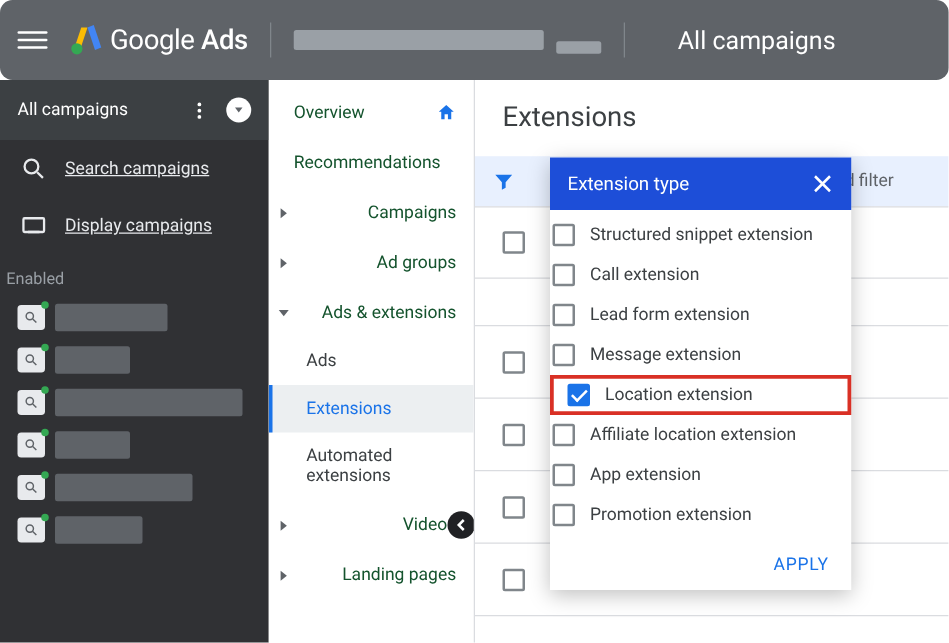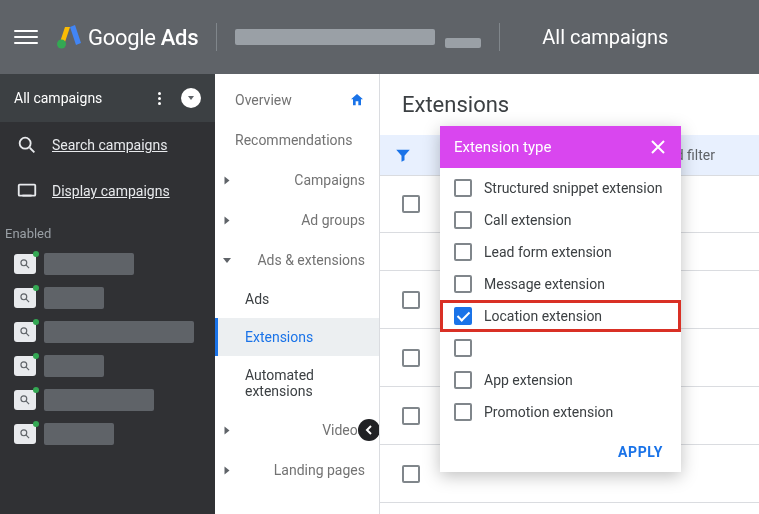--- a/index.html
+++ b/index.html
@@ -1,18 +1,18 @@
 <!DOCTYPE html>
 <html><head>
 <meta charset="utf-8">
 <style>
   * { box-sizing: border-box; margin: 0; padding: 0; }
   body { font-family: Roboto, Arial, sans-serif; font-size: 14px; color: #3c4043; background: #fff; width: 759px; height: 514px; overflow: hidden; position: relative; }
 
-  .topbar { height: 74px; background: #5f6368; display: flex; align-items: center; padding: 0 14px; color: #fff; }
+  .topbar { height: 64px; background: #5f6368; display: flex; align-items: center; padding: 0 14px; color: #fff; border-radius: 10px; }
   .hamburger { width: 24px; height: 24px; display: flex; flex-direction: column; justify-content: center; gap: 4px; cursor: pointer; }
   .hamburger span { display: block; height: 2px; background: #fff; border-radius: 1px; }
   .logo { display: flex; align-items: center; margin-left: 18px; gap: 6px; }
   .logo-mark { width: 26px; height: 26px; position: relative; }
   .brand-text { font-size: 22px; font-weight: 400; color: #fff; letter-spacing: -0.3px; }
   .brand-text b { font-weight: 500; }
   .top-divider { width: 1px; height: 28px; background: #80868b; margin: 0 18px; }
   .account-bar { height: 16px; width: 200px; background: #9aa0a6; border-radius: 2px; margin-right: 4px; }
   .account-bar2 { height: 10px; width: 36px; background: #9aa0a6; border-radius: 2px; margin-left: 6px; position: relative; top: 6px; }
   .top-title { font-size: 20px; color: #fff; margin-left: 24px; }
@@ -31,50 +31,50 @@
   .nav-item { display: flex; align-items: center; gap: 14px; padding: 14px 16px; cursor: pointer; color: #e8eaed; font-size: 14px; text-decoration: underline; }
   .nav-item .ic { width: 22px; height: 18px; display: flex; align-items: center; justify-content: center; }
   .nav-section-label { padding: 12px 5px 6px; color: #9aa0a6; font-size: 13px; }
   .mini-row { display: flex; align-items: center; gap: 8px; padding: 6px 14px; }
   .mini-icon { width: 22px; height: 20px; background: #e8eaed; border-radius: 3px; position: relative; }
   .mini-icon::after { content: ""; position: absolute; top: -3px; right: -3px; width: 6px; height: 6px; background: #34a853; border-radius: 50%; }
   .mini-icon svg { position: absolute; inset: 0; margin: auto; width: 14px; height: 14px; }
   .mini-bar { height: 22px; background: #5f6368; border-radius: 2px; }
 
   .nav-light { width: 165px; background: #fff; flex-shrink: 0; border-right: 1px solid #dadce0; position: relative; overflow: hidden; }
-  .nl-item { padding: 12px 14px 12px 20px; cursor: pointer; color: #737373; font-size: 14px; display: flex; align-items: center; justify-content: space-between; }
+  .nl-item { padding: 12px 14px 12px 20px; cursor: pointer; color: #14532d; font-size: 14px; display: flex; align-items: center; justify-content: space-between; }
   .nl-item.expandable::before { content: ""; border-top: 5px solid #5f6368; border-left: 4px solid transparent; border-right: 4px solid transparent; margin-right: 8px; margin-left: -12px; transform: rotate(-90deg); display: inline-block; }
   .nl-item.expanded::before { transform: rotate(0deg); }
   .nl-item .home-ic { width: 16px; height: 16px; }
   .nl-sub { padding: 11px 14px 11px 30px; font-size: 14px; cursor: pointer; color: #3c4043; }
   .nl-sub.selected { background: #eceff1; color: #1a73e8; border-left: 3px solid #1a73e8; padding-left: 27px; }
   .collapse-handle { position: absolute; right: -1px; top: 345px; width: 22px; height: 22px; background: #202124; border-radius: 50%; display: flex; align-items: center; justify-content: center; cursor: pointer; z-index: 5; }
   .collapse-handle svg { width: 12px; height: 12px; }
 
   .main { flex: 1; background: #fff; position: relative; overflow: hidden; }
   .page-title { font-size: 22px; color: #3c4043; padding: 18px 22px; }
   .filter-bar { background: #e8f0fe; height: 40px; display: flex; align-items: center; padding: 0 14px; gap: 16px; }
   .filter-icon { width: 18px; height: 18px; }
   .add-filter-txt { color: #5f6368; margin-left: auto; padding-right: 30px; }
   .row { height: 58px; border-bottom: 1px solid #dadce0; display: flex; align-items: center; padding: 0 22px; }
   .row.first { border-top: 1px solid #dadce0; }
   .chk { width: 18px; height: 18px; border: 2px solid #80868b; border-radius: 2px; cursor: pointer; flex-shrink:0; }
   .row-sep { height: 38px; border-bottom: 1px solid #dadce0; display: flex; align-items: center; padding-left: 70px; color: #1a73e8; font-weight: 500; font-size: 12px; letter-spacing: 0.5px; }
 
   .popover { position: absolute; top: 126px; left: 440px; width: 241px; background: #fff; box-shadow: 0 4px 16px rgba(0,0,0,0.25); z-index: 20; }
-  .pop-header { background: #d946ef; color: #fff; padding: 12px 14px; display: flex; align-items: center; justify-content: space-between; font-size: 15px; }
+  .pop-header { background: #1d4ed8; color: #fff; padding: 12px 14px; display: flex; align-items: center; justify-content: space-between; font-size: 15px; }
   .close-x { cursor: pointer; width: 18px; height: 18px; }
   .pop-list { padding: 4px 0; }
-  .pop-item { display: flex; align-items: center; gap: 12px; padding: 7px 14px; cursor: pointer; font-size: 14px; color: #3c4043; }
+  .pop-item { display: flex; align-items: center; gap: 12px; padding: 7px 2px; cursor: pointer; font-size: 14px; color: #3c4043; }
   .pchk { width: 18px; height: 18px; border: 2px solid #80868b; border-radius: 2px; flex-shrink: 0; display: flex; align-items: center; justify-content: center; }
   .pchk.checked { background: #1a73e8; border-color: #1a73e8; }
   .pchk.checked::after { content: ""; width: 5px; height: 10px; border: solid #fff; border-width: 0 2px 2px 0; transform: rotate(45deg); margin-top: -2px; }
   .pop-item.highlight { border: 3px solid #d93025; padding: 4px 11px; }
   .pop-footer { display: flex; justify-content: flex-end; padding: 12px 18px; }
-  .apply-btn { color: #1a73e8; font-weight: 700; letter-spacing: 0.6px; cursor: pointer; font-size: 14px; }
+  .apply-btn { color: #1a73e8; font-weight: 400; letter-spacing: 0.6px; cursor: pointer; font-size: 14px; }
 </style>
 </head>
 <body>
 
 <div class="topbar">
   <div class="hamburger">
       <span></span>
       <span></span>
       <span></span>
     </div>
@@ -275,20 +275,21 @@
       <div class="pop-item">
         <div class="pchk"></div>
         <span>Message extension</span>
       </div>
       <div class="pop-item highlight">
         <div class="pchk checked"></div>
         <span>Location extension</span>
       </div>
       <div class="pop-item">
         <div class="pchk"></div>
+        <span>Affiliate location extension</span>
       </div>
       <div class="pop-item">
         <div class="pchk"></div>
         <span>App extension</span>
       </div>
       <div class="pop-item">
         <div class="pchk"></div>
         <span>Promotion extension</span>
       </div>
     </div>

